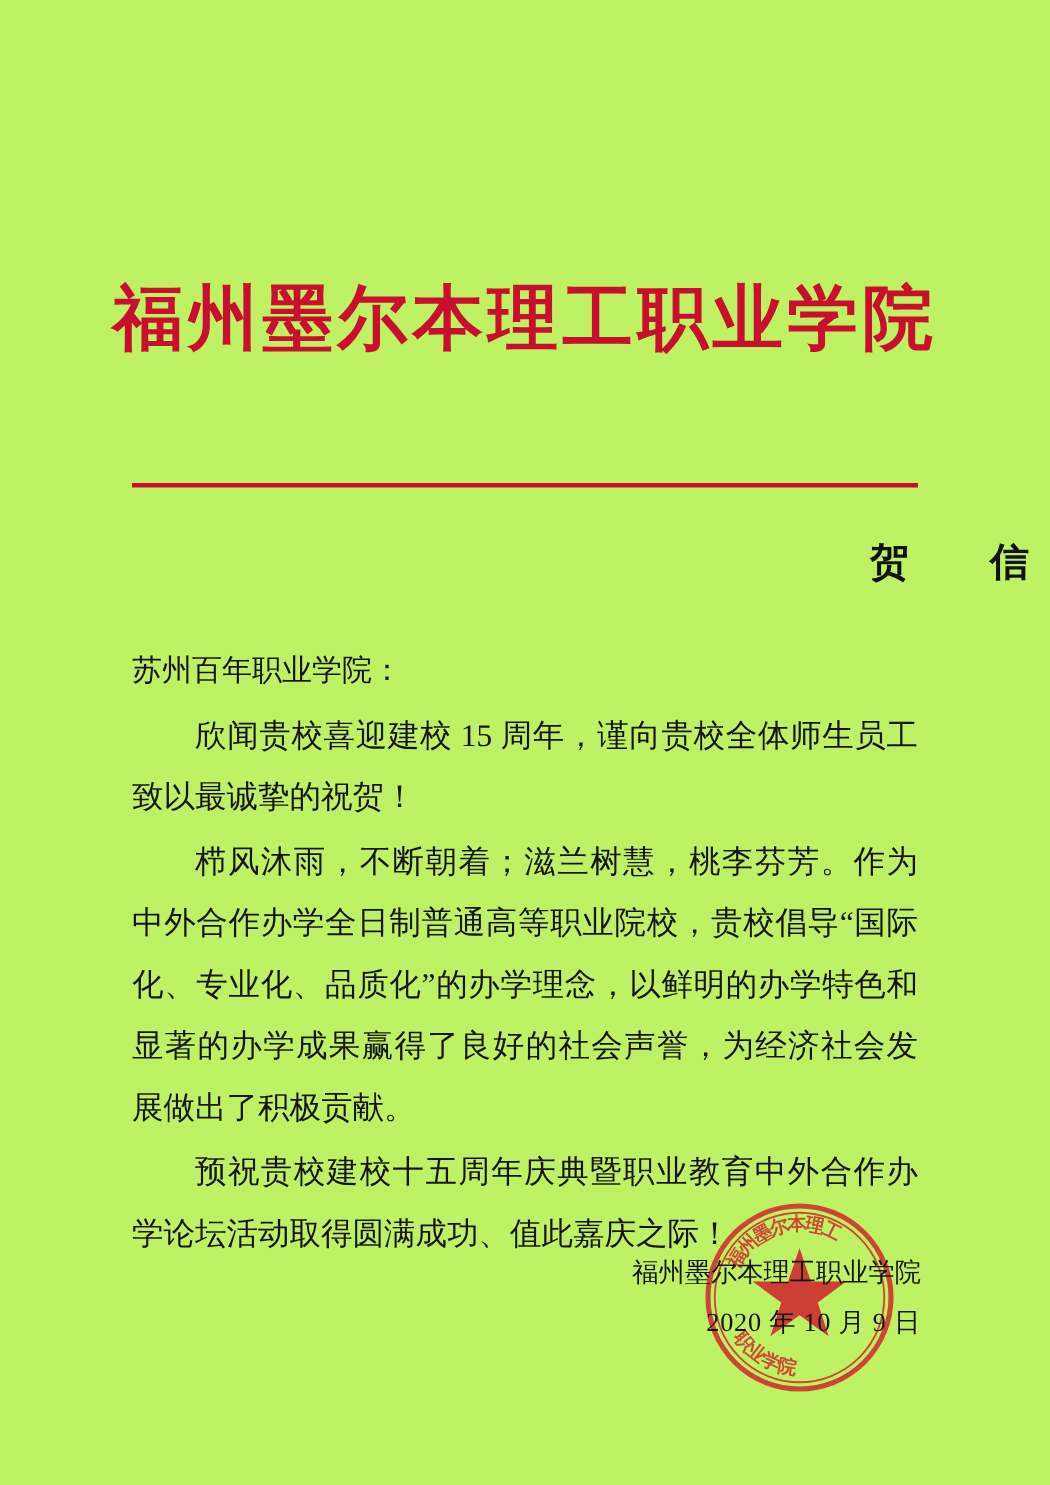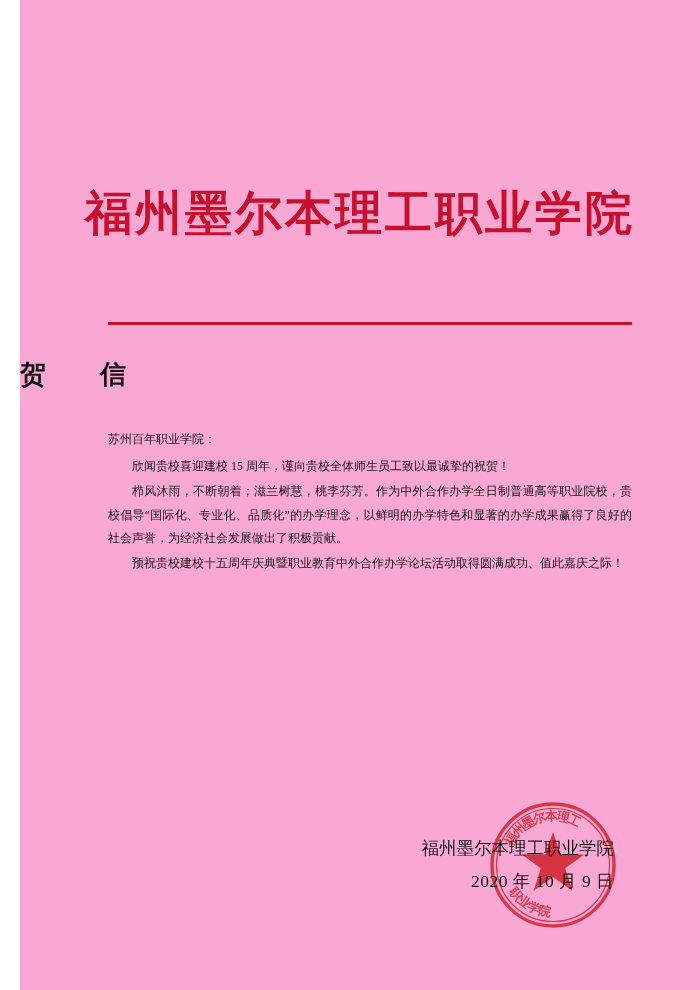--- a/index.html
+++ b/index.html
@@ -12,22 +12,21 @@
     height: 990px;
     font-family: "Liberation Serif", "DejaVu Serif", serif;
     color: #1a1a1a;
     position: relative;
     overflow: hidden;
   }
 
   .page {
     position: absolute;
     inset: 0;
-    background: #f9a8d4;
-    margin-left: 20px;
+    background: #bef264;
   }
 
   
   .letterhead {
     position: absolute;
     top: 186px;
     left: 0;
     right: 0;
     text-align: center;
   }
@@ -49,43 +48,43 @@
     height: 3px;
     background: #c8102e;
   }
 
   
   .doc-title {
     position: absolute;
     top: 357px;
     left: 0;
     right: 0;
-    text-align: left;
+    text-align: right;
     font-family: "DejaVu Serif", "Liberation Serif", serif;
     font-size: 26px;
     font-weight: 700;
     letter-spacing: 14px;
     color: #111;
   }
 
   
   .body-wrap {
     position: absolute;
     top: 428px;
     left: 88px;
     width: 524px;
   }
   .salutation {
-    font-size: 12px;
+    font-size: 20px;
     line-height: 1.9;
     color: #151515;
     margin-bottom: 4px;
   }
   .para {
-    font-size: 12px;
+    font-size: 21px;
     line-height: 1.95;
     text-indent: 2em;
     color: #151515;
     text-align: justify;
     margin: 0 0 2px 0;
   }
 
   
   .sign-block {
     position: absolute;

